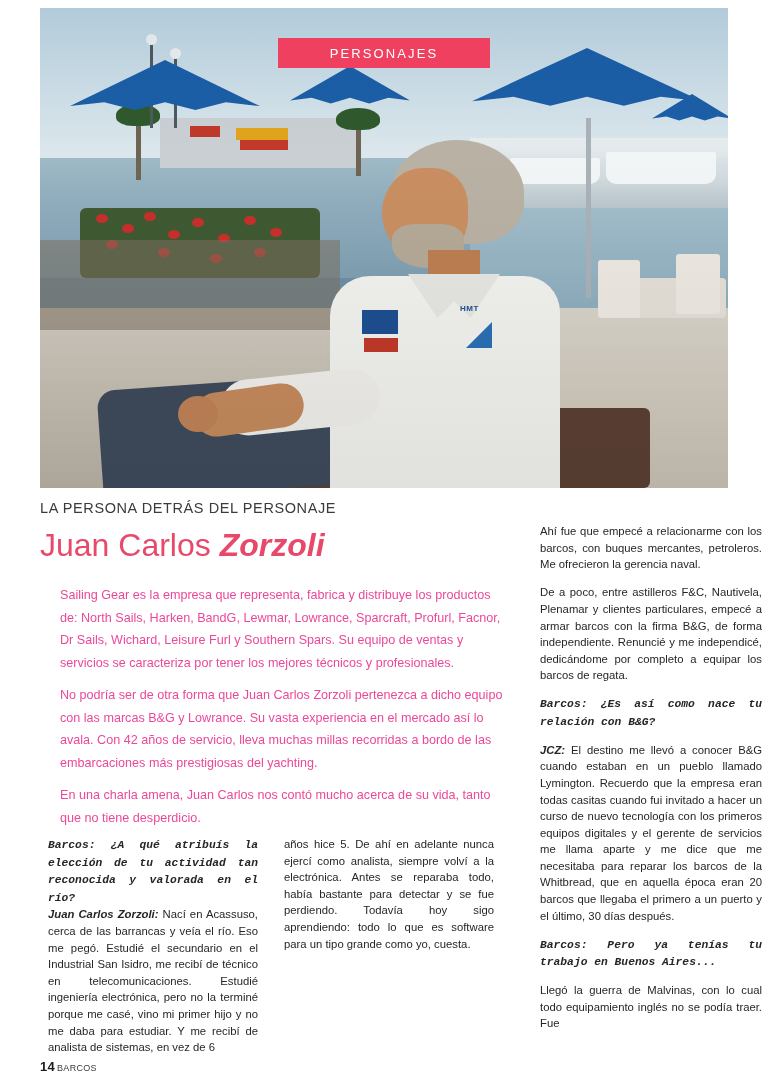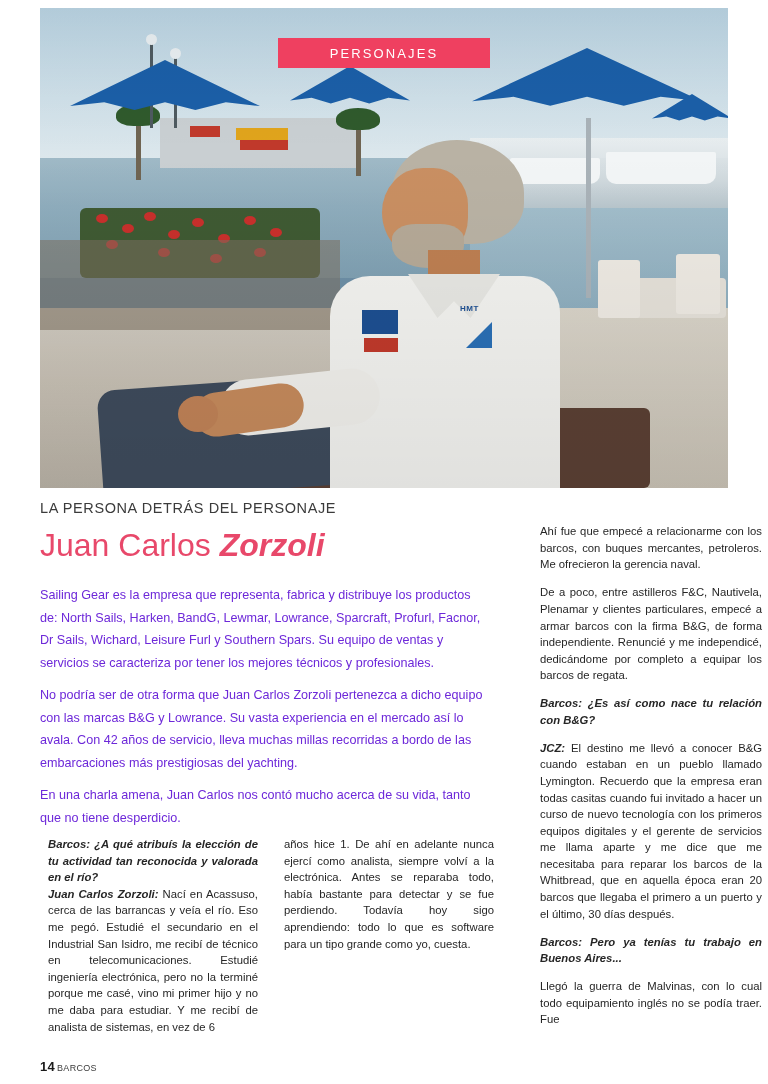--- a/index.html
+++ b/index.html
@@ -300,22 +300,23 @@
   .headline b {
     font-weight: bold;
     font-style: italic;
     color: #e8486a;
   }
 
   .lede {
     width: 450px;
     font-size: 12.6px;
     line-height: 22.5px;
-    color: #6d28d9;
+    color: #ec4899;
     text-align: left;
+    margin-left: 20px;
   }
   .lede p { margin: 0 0 10px 0; }
 
   
   .cols {
     position: absolute;
     left: 0;
     top: 336px;
     width: 690px;
     display: flex;
@@ -325,20 +326,21 @@
     width: 218px;
     font-size: 11.3px;
     line-height: 16.6px;
     color: #262626;
     text-align: justify;
   }
   .col p { margin: 0 0 0 8px; }
   .q {
     font-weight: bold;
     font-style: italic;
+    font-family: Liberation Mono, monospace;
   }
   .spk {
     font-weight: bold;
     font-style: italic;
   }
 
   
   .col-right {
     position: absolute;
     left: 500px;
@@ -474,21 +476,21 @@
     <p><span class="q">Barcos: Pero ya tenías tu trabajo en Buenos Aires...</span></p>
     <p>Llegó la guerra de Malvinas, con lo cual todo equipamiento inglés no se podía traer. Fue</p>
   </div>
 
   <div class="cols">
     <div class="col">
       <p><span class="q">Barcos: ¿A qué atribuís la elección de tu actividad tan reconocida y valorada en el río?</span></p>
       <p><span class="spk">Juan Carlos Zorzoli:</span><span> Nací en Acassuso, cerca de las barrancas y veía el río. Eso me pegó. Estudié el secundario en el Industrial San Isidro, me recibí de técnico en telecomunicaciones. Estudié ingeniería electrónica, pero no la terminé porque me casé, vino mi primer hijo y no me daba para estudiar. Y me recibí de analista de sistemas, en vez de 6</span></p>
     </div>
     <div class="col">
-      <p>años hice 1. De ahí en adelante nunca ejercí como analista, siempre volví a la electrónica. Antes se reparaba todo, había bastante para detectar y se fue perdiendo. Todavía hoy sigo aprendiendo: todo lo que es software para un tipo grande como yo, cuesta.</p>
+      <p>años hice 5. De ahí en adelante nunca ejercí como analista, siempre volví a la electrónica. Antes se reparaba todo, había bastante para detectar y se fue perdiendo. Todavía hoy sigo aprendiendo: todo lo que es software para un tipo grande como yo, cuesta.</p>
     </div>
     <div class="col"></div>
   </div>
 </div>
 
 <div class="footer">
   <span class="pg">14</span><span>BARCOS</span>
 </div>
 
 </body></html>

